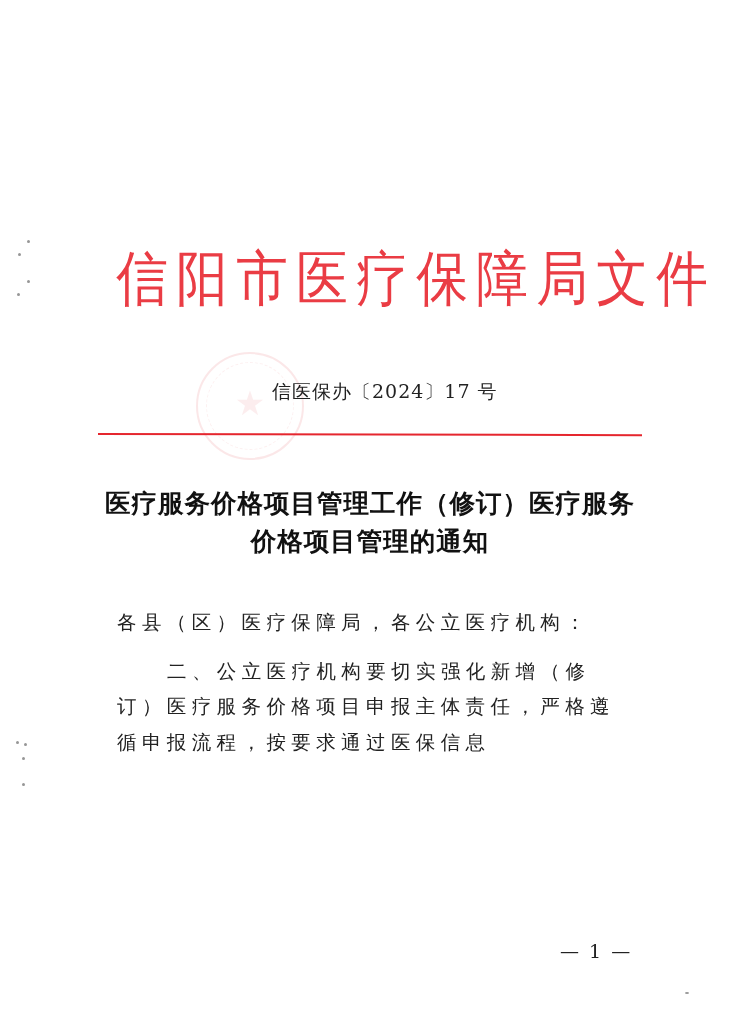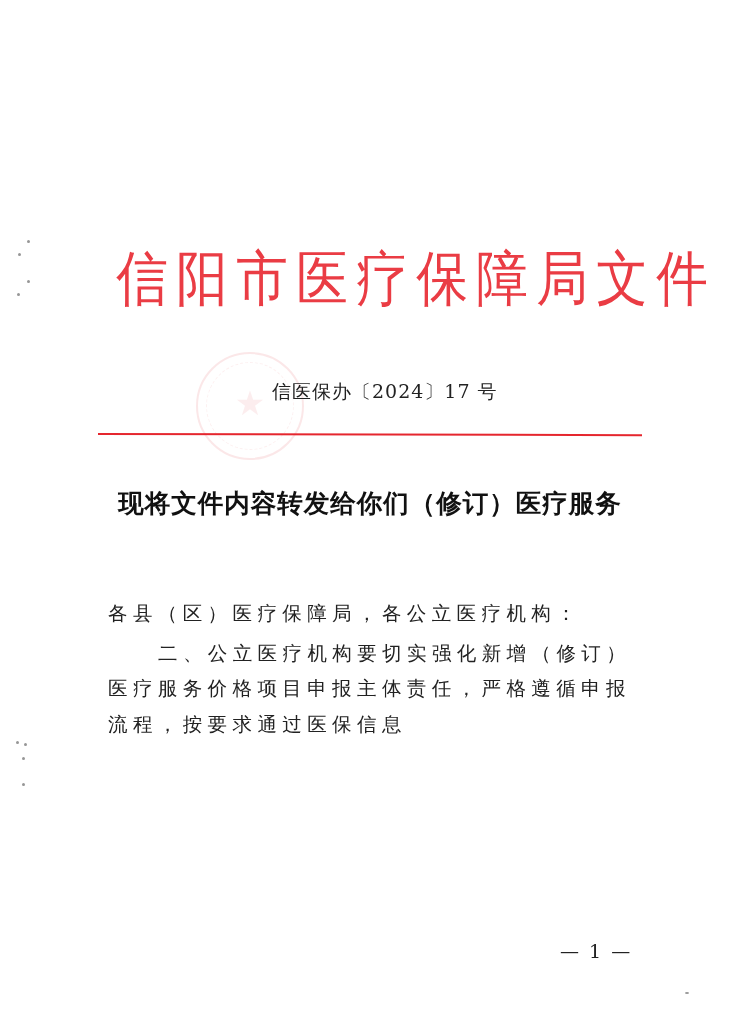--- a/index.html
+++ b/index.html
@@ -111,21 +111,21 @@
       position: absolute;
       left: 104px;
       top: 592px;
       width: 534px;
       font-size: 19.5px;
       line-height: 35.6px;
       letter-spacing: 5.4px;
       color: #222;
     }
     .body p {
-      margin: 4px;
+      margin: 13px;
       white-space: normal;
       word-break: break-all;
     }
     .body p.indent { text-indent: 50px; }
     
     .page-number {
       position: absolute;
       left: 560px;
       top: 938px;
       font-size: 19px;
@@ -164,21 +164,22 @@
   <div class="seal">
     <div class="ring-text"></div>
     <div class="star">★</div>
   </div>
 
   <div class="doc-number">信医保办〔2024〕17 号</div>
 
   <div class="divider"></div>
 
   <div class="title">
-    <div>现将文件内容转发给你们（修订）医疗服务</div>
+    <div>医疗服务价格项目管理工作（修订）医疗服务</div>
+    <div>价格项目管理的通知</div>
   </div>
 
   <div class="body">
     <p>各县（区）医疗保障局，各公立医疗机构：</p>
     <p class="indent">二、公立医疗机构要切实强化新增（修订）医疗服务价格项目申报主体责任，严格遵循申报流程，按要求通过医保信息</p>
   </div>
 
   <div class="page-number">— 1 —</div>
 
   <div class="speck" style="left:27px;top:240px;"></div>

